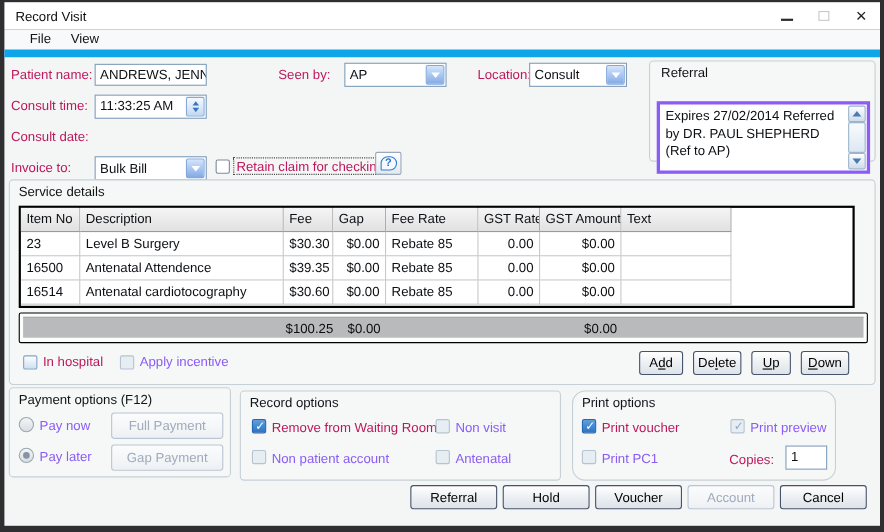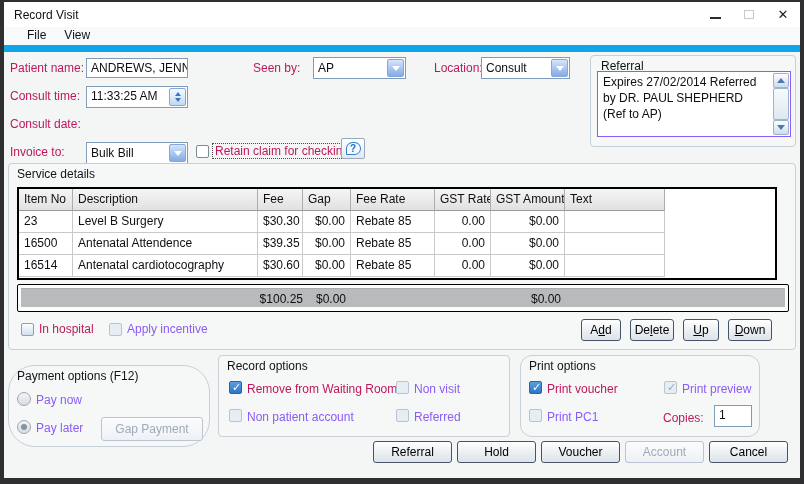--- a/index.html
+++ b/index.html
@@ -68,22 +68,22 @@
   .btn .u { text-decoration:underline; }
 
   .helpbtn { position:absolute; width:24px; height:21px; border:1px solid #9aa8ba; border-radius:2px;
              background:linear-gradient(180deg,#ffffff,#e3e9ee); display:flex; align-items:center; justify-content:center; }
   .bubble { width:15px; height:13px; border:1px solid #2f7fd0; border-radius:7px 7px 7px 1px;
             color:#1f6fc8; font-size:10px; font-weight:bold; display:flex; align-items:center; justify-content:center;
             background:#f4f9ff; }
 
   .focus-dotted { border:1px dotted #4a4a4a; padding:0 2px; }
 
-  .ref-text { position:absolute; left:6px; top:15px; width:194px; height:66px; background:#fff;
-              border:1px solid #8b5cf6; padding:2px 22px 2px 5px; line-height:16px; }
+  .ref-text { position:absolute; left:6px; top:36px; width:194px; height:66px; background:#fff;
+              border:3px solid #8b5cf6; padding:2px 22px 2px 5px; line-height:16px; }
   .sb { position:absolute; top:1px; right:1px; bottom:1px; width:16px; background:#e9f0f6; }
   .sb-btn { position:absolute; left:0; width:16px; height:15px; border:1px solid #9db5cc; border-radius:2px;
             background:linear-gradient(180deg,#fdfeff,#cfdceb); display:flex; align-items:center; justify-content:center; }
   .sb-up { top:0; } .sb-dn { bottom:0; }
   .sb-btn .tri-up { width:0;height:0;border-left:4px solid transparent;border-right:4px solid transparent;border-bottom:5px solid #4a7ab0; }
   .sb-btn .tri-dn { width:0;height:0;border-left:4px solid transparent;border-right:4px solid transparent;border-top:5px solid #4a7ab0; }
   .sb-thumb { position:absolute; left:0; top:15px; bottom:15px; width:16px; border:1px solid #9db5cc; border-radius:2px;
               background:linear-gradient(180deg,#f8fbfd,#dce8f2); }
 
   .svc-table { position:absolute; background:#fff; border:2px solid #000; }
@@ -266,41 +266,44 @@
             <span>p</span>
           </div>
         <div class="btn" style="position:static;width:44px;height:22px;">
             <span></span>
             <span class="u">D</span>
             <span>own</span>
           </div>
       </div>
     </div>
 
-    <div class="groupbox" style="left:4px;top:313px;width:202px;height:82px;border-radius:27px;">
+    <div class="groupbox" style="left:4px;top:300px;width:202px;height:82px;">
       <span class="grouptitle" style="left:8px;top:3px;">Payment options (F12)</span>
       <span class="radio" style="left:8px;top:26px;"></span>
       <span class="lbl dis" style="left:27px;top:27px;">Pay now</span>
       <span class="radio sel" style="left:8px;top:54px;"></span>
       <span class="lbl dis" style="left:27px;top:55px;">Pay later</span>
+      <div class="btn dis" style="left:92px;top:22px;width:102px;height:24px;">
+          <span>Full Payment</span>
+        </div>
       <div class="btn dis" style="left:92px;top:51px;width:102px;height:24px;">
           <span>Gap Payment</span>
         </div>
     </div>
 
     <div class="groupbox" style="left:214px;top:303px;width:292px;height:82px;">
       <span class="grouptitle" style="left:8px;top:3px;">Record options</span>
       <span class="cb checked" style="left:10px;top:25px;"></span>
       <span class="lbl" style="left:28px;top:26px;">Remove from Waiting Room</span>
       <span class="cb dis" style="left:177px;top:25px;"></span>
       <span class="lbl dis" style="left:195px;top:26px;">Non visit</span>
       <span class="cb dis" style="left:10px;top:53px;"></span>
       <span class="lbl dis" style="left:28px;top:54px;text-align:center;">Non patient account</span>
       <span class="cb dis" style="left:177px;top:53px;"></span>
-      <span class="lbl dis" style="left:195px;top:54px;">Referred</span>
+      <span class="lbl dis" style="left:195px;top:54px;">Antenatal</span>
     </div>
 
     <div class="groupbox" style="left:516px;top:303px;width:240px;height:82px;border-radius:12px;">
       <span class="grouptitle" style="left:8px;top:3px;">Print options</span>
       <span class="cb checked" style="left:8px;top:25px;"></span>
       <span class="lbl" style="left:26px;top:26px;">Print voucher</span>
       <span class="cb dis-checked" style="left:143px;top:25px;"></span>
       <span class="lbl dis" style="left:161px;top:26px;">Print preview</span>
       <span class="cb dis" style="left:8px;top:53px;"></span>
       <span class="lbl dis" style="left:26px;top:54px;">Print PC1</span>

